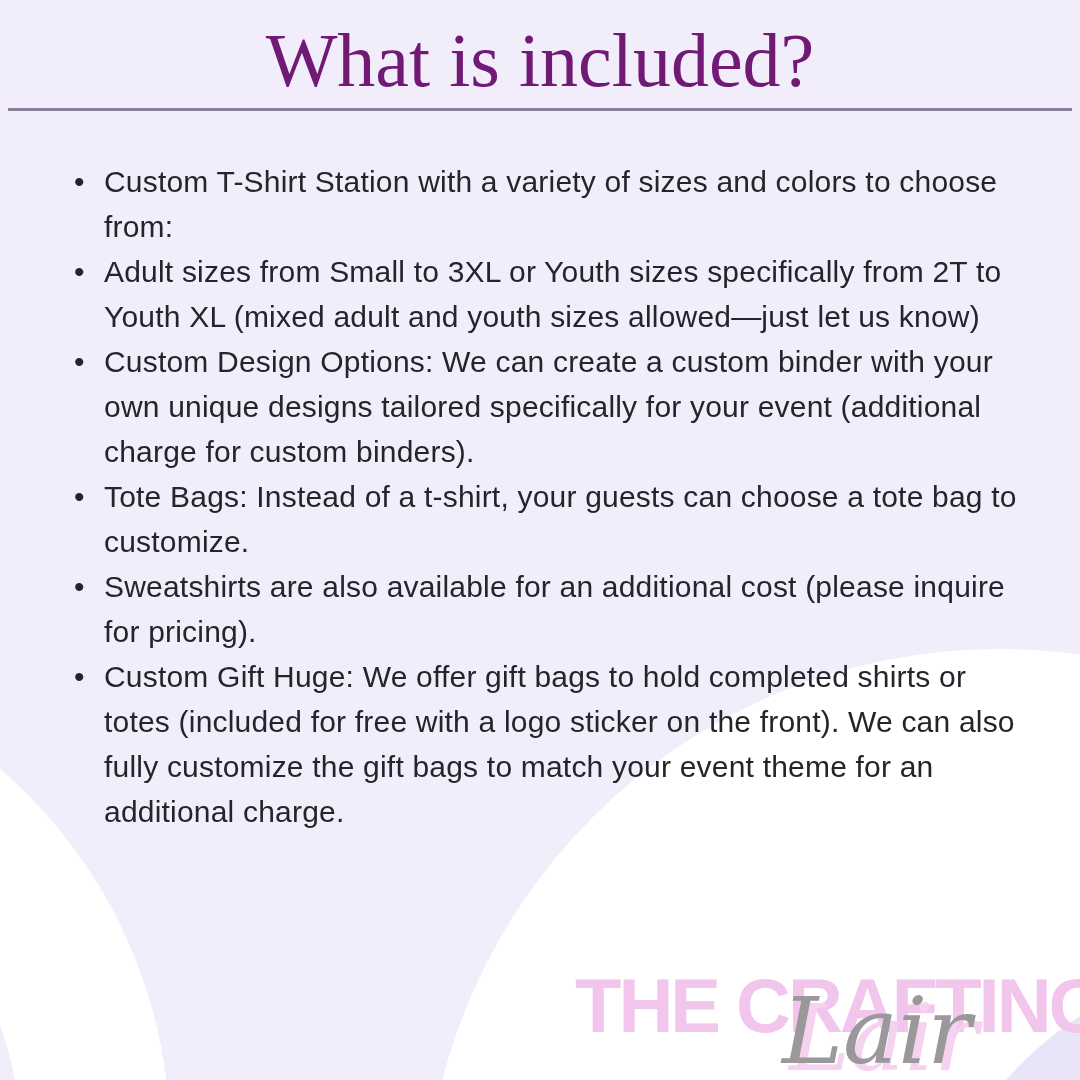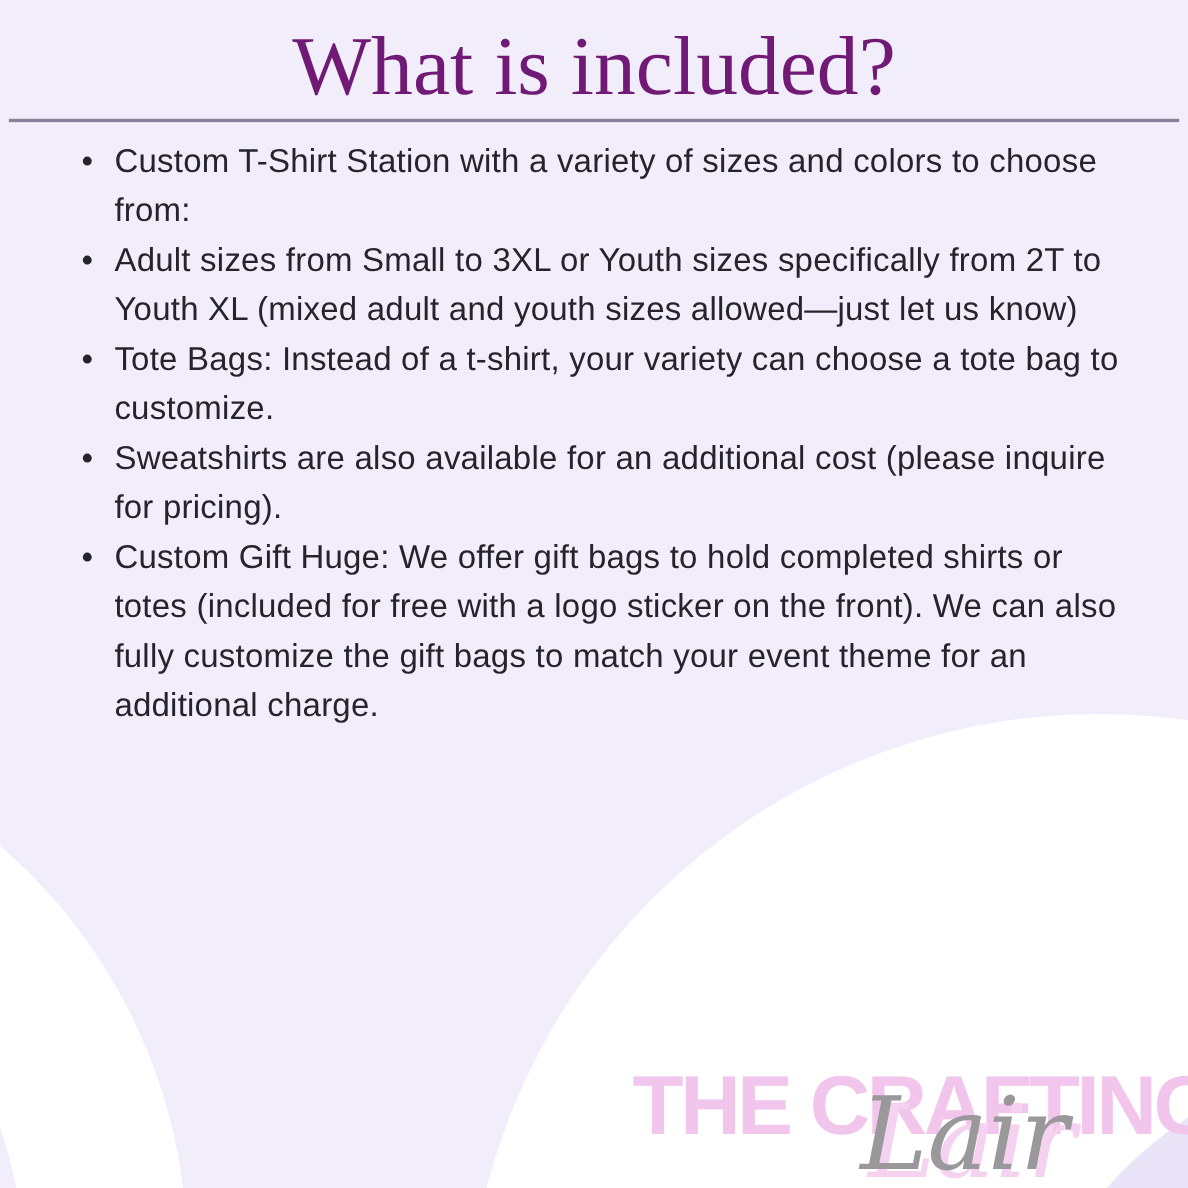--- a/index.html
+++ b/index.html
@@ -73,20 +73,21 @@
     letter-spacing: 0px;
   }
   .divider {
     height: 3px;
     background: #8b7f9c;
     margin: 2px 8px 0 8px;
   }
   ul.bullet-list {
     list-style: none;
     padding: 13px 56px 0 104px;
+    margin-top: 35px;
   }
   ul.bullet-list li {
     position: relative;
     font-size: 30px;
     line-height: 45px;
     letter-spacing: 0.2px;
     color: #26242b;
   }
   ul.bullet-list li::before {
     content: "\2022";
@@ -111,17 +112,18 @@
   <div class="brand-top">THE CRAFTING</div>
   <div class="brand-script">Lair</div>
 </div>
 
 <div class="content">
   <h1 class="page-title">What is included?</h1>
   <div class="divider"></div>
   <ul class="bullet-list">
     <li>Custom T-Shirt Station with a variety of sizes and colors to choose from:</li>
     <li>Adult sizes from Small to 3XL or Youth sizes specifically from 2T to Youth XL (mixed adult and youth sizes allowed—just let us know)</li>
-    <li>Tote Bags: Instead of a t-shirt, your variety can choose a tote bag to customize.</li>
+    <li>Custom Design Options: We can create a custom binder with your own unique designs tailored specifically for your event (additional charge for custom binders).</li>
+    <li>Tote Bags: Instead of a t-shirt, your guests can choose a tote bag to customize.</li>
     <li>Sweatshirts are also available for an additional cost (please inquire for pricing).</li>
     <li>Custom Gift Huge: We offer gift bags to hold completed shirts or totes (included for free with a logo sticker on the front). We can also fully customize the gift bags to match your event theme for an additional charge.</li>
   </ul>
 </div>
 
 </body></html>

